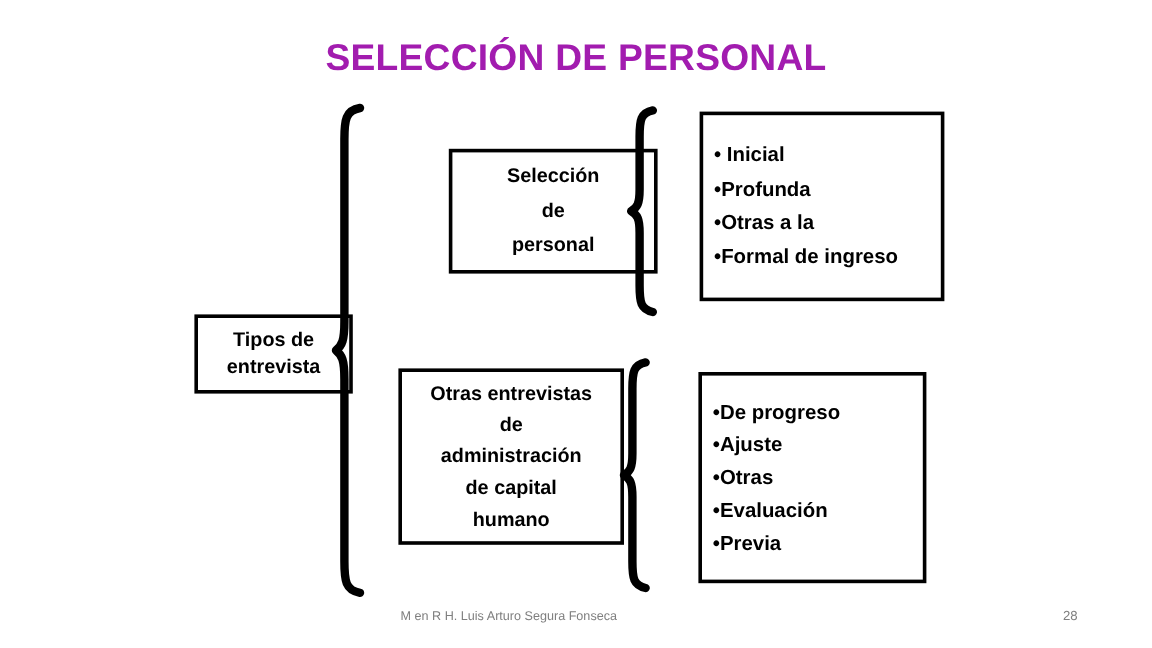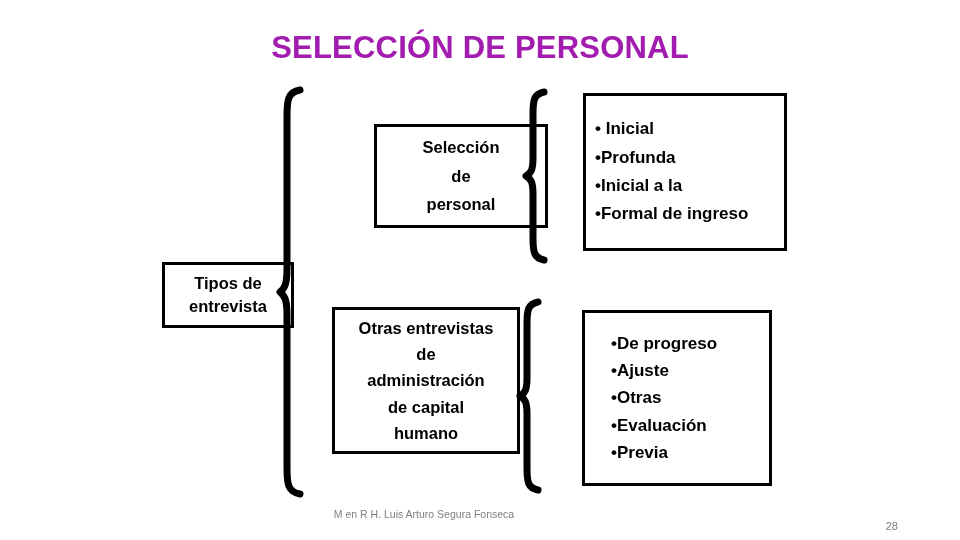--- a/index.html
+++ b/index.html
@@ -97,21 +97,21 @@
     font-size: 16.5px;
   }
   #box-otras .node-line { line-height: 1.60; }
   
   #box-otras-items {
     left: 582px;
     top: 310px;
     width: 190px;
     height: 176px;
     font-size: 17px;
-    padding-left: 26px;
+    padding-left: 9px;
   }
   #box-otras-items .node-line { line-height: 1.60; }
 
   .brace-svg {
     position: absolute;
     overflow: visible;
   }
   #brace-root { left: 278px; top: 86px; }
   #brace-seleccion { left: 524px; top: 88px; }
   #brace-otras { left: 518px; top: 298px; }
@@ -126,21 +126,20 @@
     color: #7f7f7f;
     white-space: nowrap;
   }
   .footer-pagenum {
     position: absolute;
     right: 62px;
     top: 508px;
     font-size: 11px;
     color: #7f7f7f;
     text-align: right;
-    margin-top: 12px;
   }
 </style>
 </head>
 <body>
 
 <div class="slide">
 
   <div class="slide-title">SELECCIÓN DE PERSONAL</div>
 
   <div class="node-box centered" id="box-root">
@@ -170,21 +169,21 @@
              L 9 70
              C 9 82, 7 85, 2 88
              C 7 91, 9 94, 9 106
              L 9 150
              C 9 164, 10 170, 20 172" fill="none" stroke="#000000" stroke-width="7" stroke-linecap="round" stroke-linejoin="round"></path>
   </svg>
 
   <div class="node-box listed" id="box-seleccion-items">
     <span class="node-line">•  Inicial</span>
     <span class="node-line">•Profunda</span>
-    <span class="node-line">•Inicial a la</span>
+    <span class="node-line">•Otras a la</span>
     <span class="node-line">•Formal de ingreso</span>
   </div>
 
   <div class="node-box centered" id="box-otras">
     <span class="node-line">Otras entrevistas</span>
     <span class="node-line">de</span>
     <span class="node-line">administración</span>
     <span class="node-line">de capital</span>
     <span class="node-line">humano</span>
   </div>

